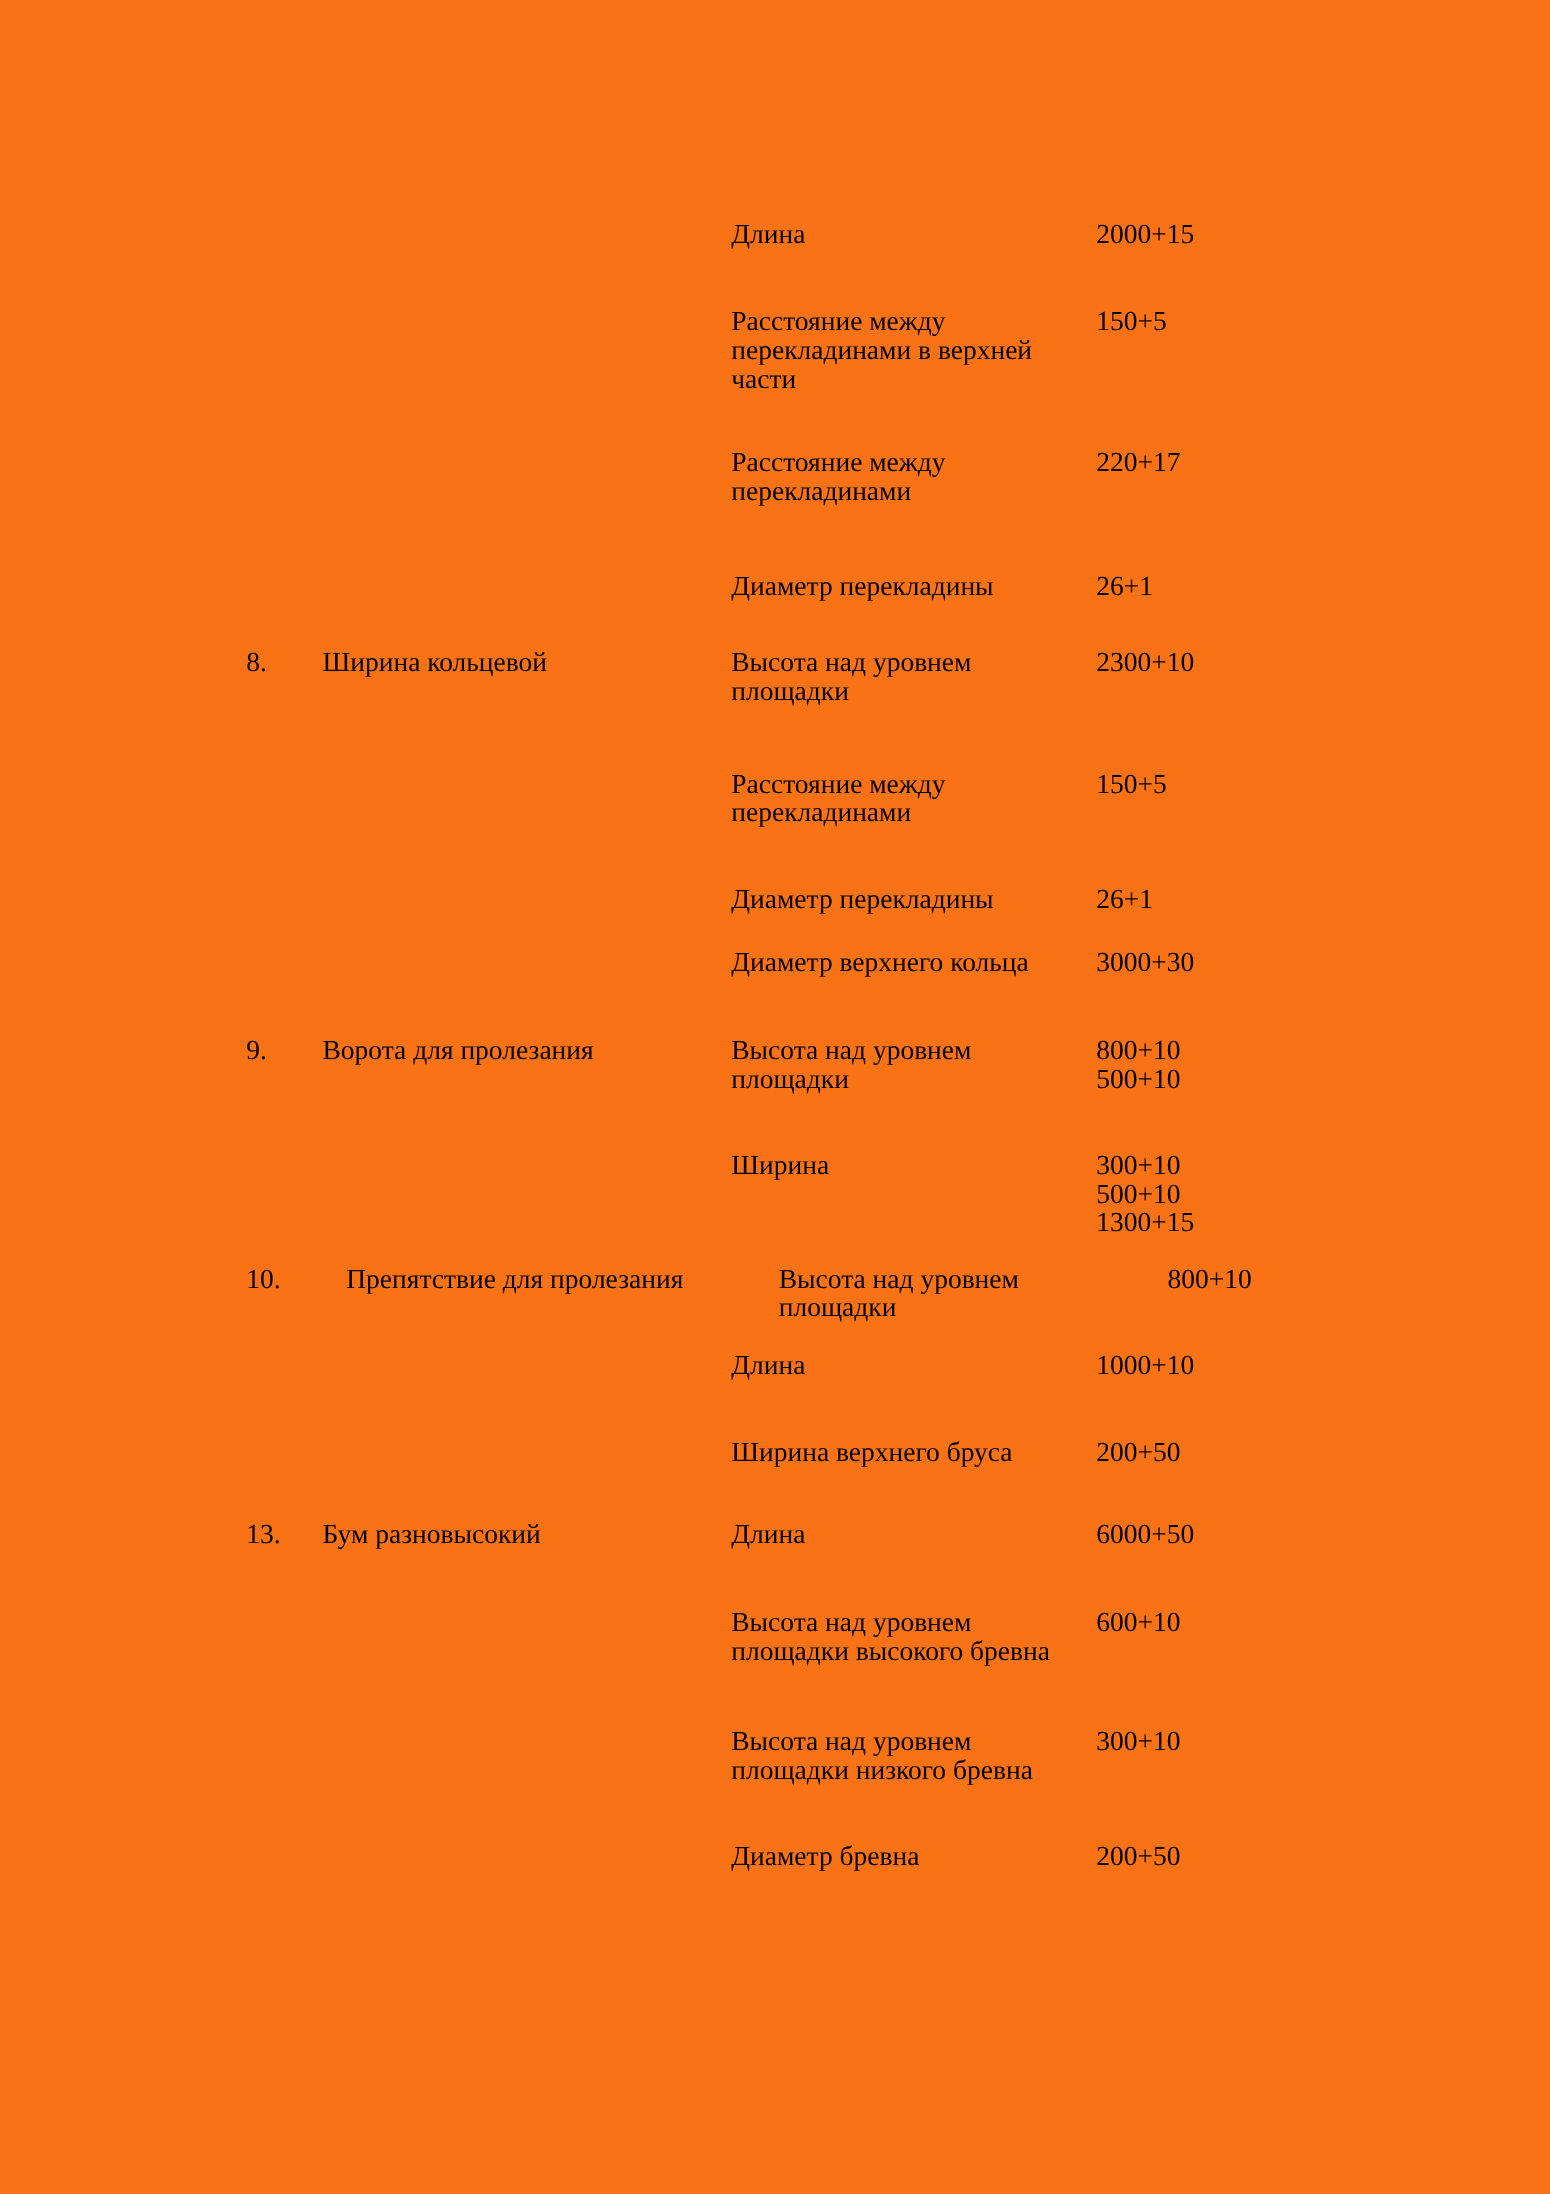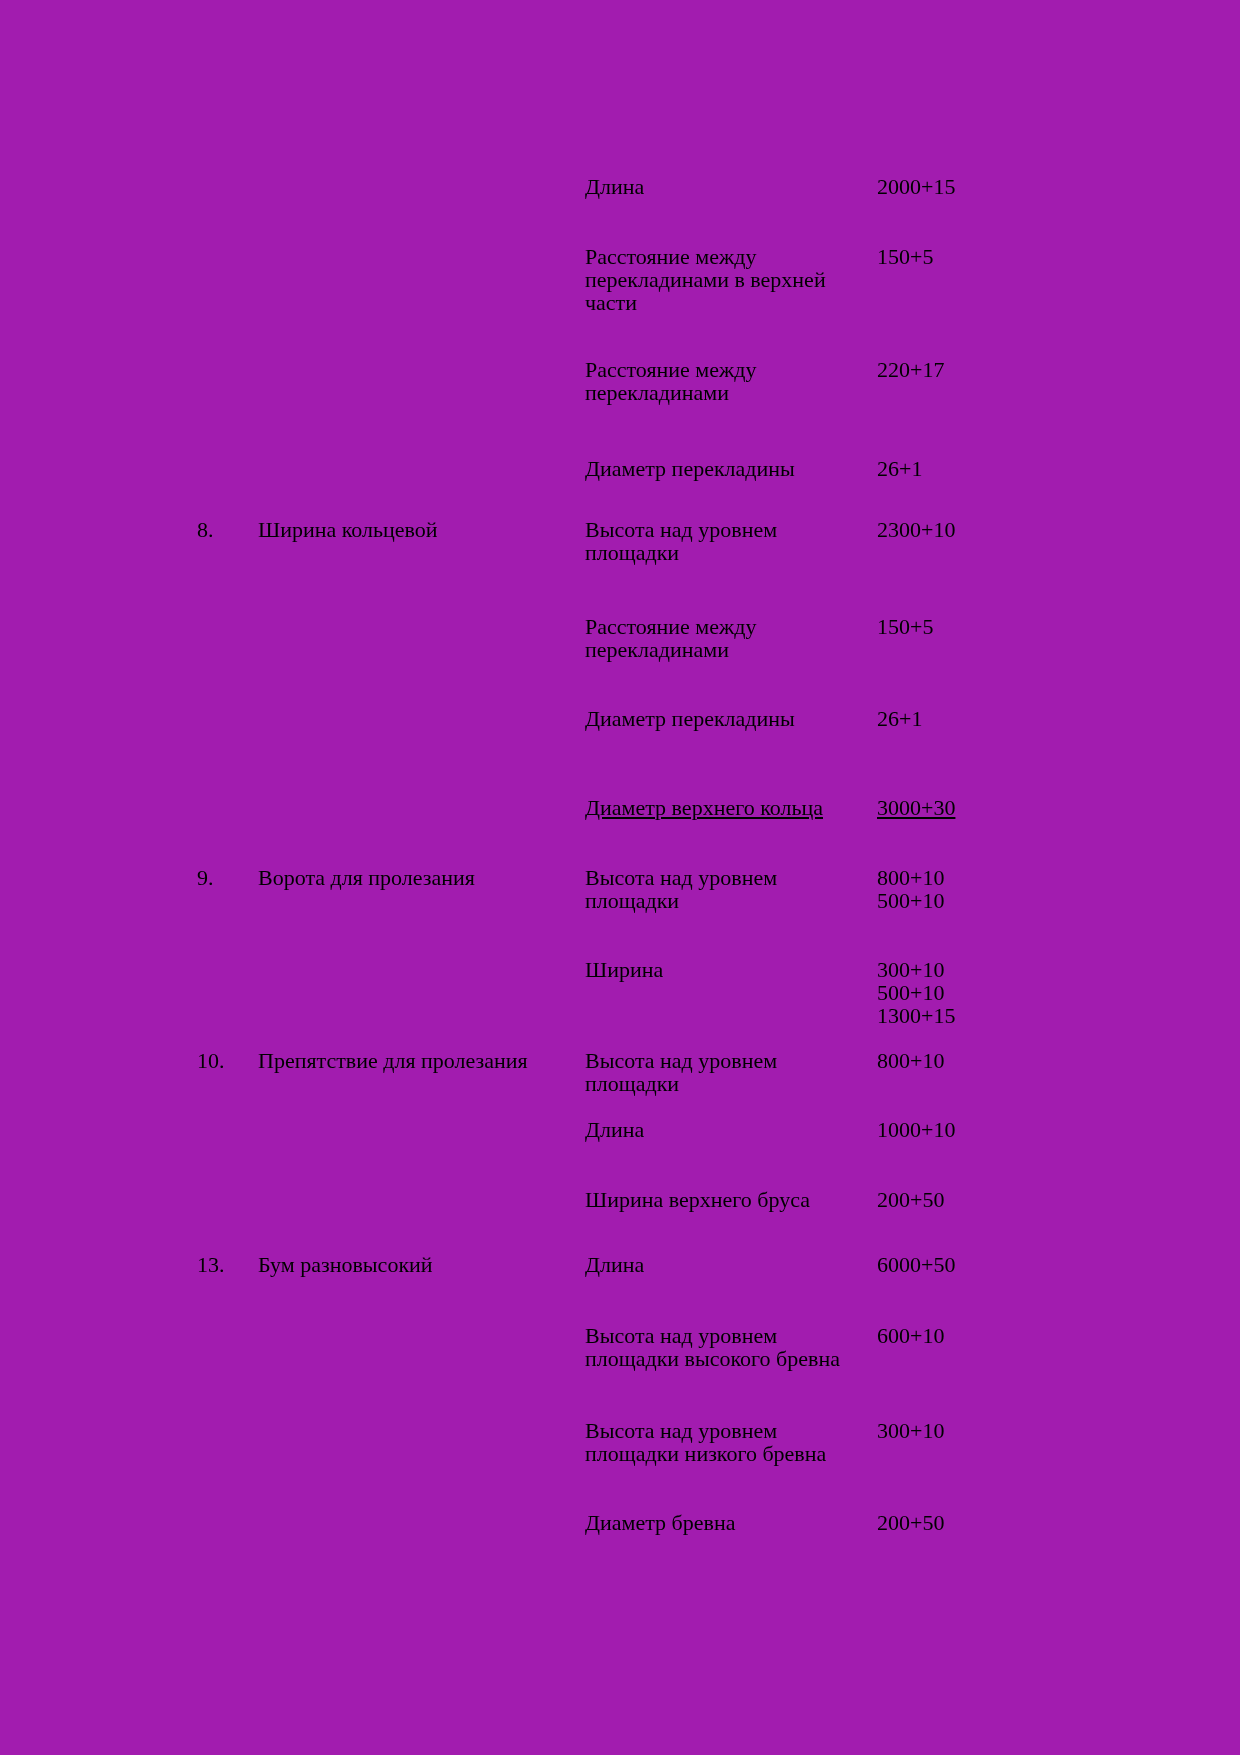--- a/index.html
+++ b/index.html
@@ -4,21 +4,21 @@
 <style>
   html, body {
     margin: 0;
     padding: 0;
     background: #ffffff;
   }
   .page {
     position: relative;
     width: 1240px;
     height: 1755px;
-    background: #a21caf;
+    background: #f97316;
     box-sizing: border-box;
     padding: 175px 40px 0 197px;
     font-family: "Liberation Serif", serif;
     font-size: 22px;
     line-height: 23px;
     color: #000000;
     overflow: hidden;
   }
   .row {
     display: grid;
@@ -29,22 +29,22 @@
     white-space: pre-line;
   }
   .cell.value { padding-left: 0; }
   
   .mt47 { margin-top: 47px; }
   .mt44 { margin-top: 44px; }
   .mt53 { margin-top: 53px; }
   .mt38 { margin-top: 38px; }
   .mt51 { margin-top: 51px; }
   .mt46 { margin-top: 46px; }
-  .mt45 { margin-top: 66px; text-decoration: underline; }
-  .mt22 { margin-top: 22px; }
+  .mt45 { margin-top: 28px; }
+  .mt22 { margin-top: 22px; gap: 19px; }
   .mt23 { margin-top: 23px; }
   .mt42 { margin-top: 42px; }
   .mt48 { margin-top: 48px; }
   .mt49 { margin-top: 49px; }
 </style>
 </head>
 <body>
 
 <div class="page">
 

